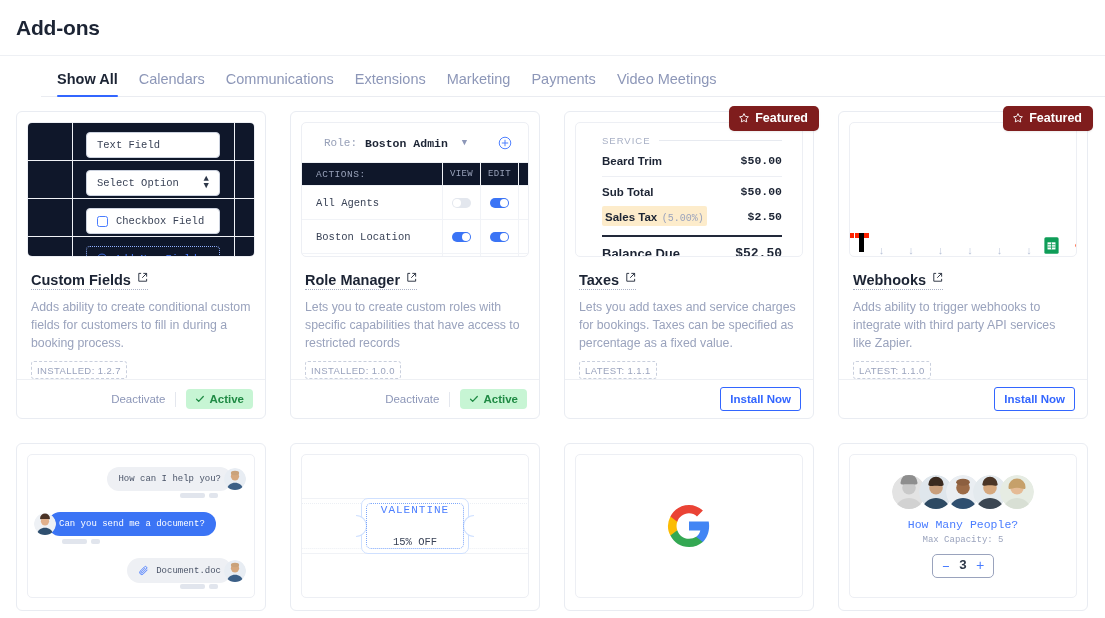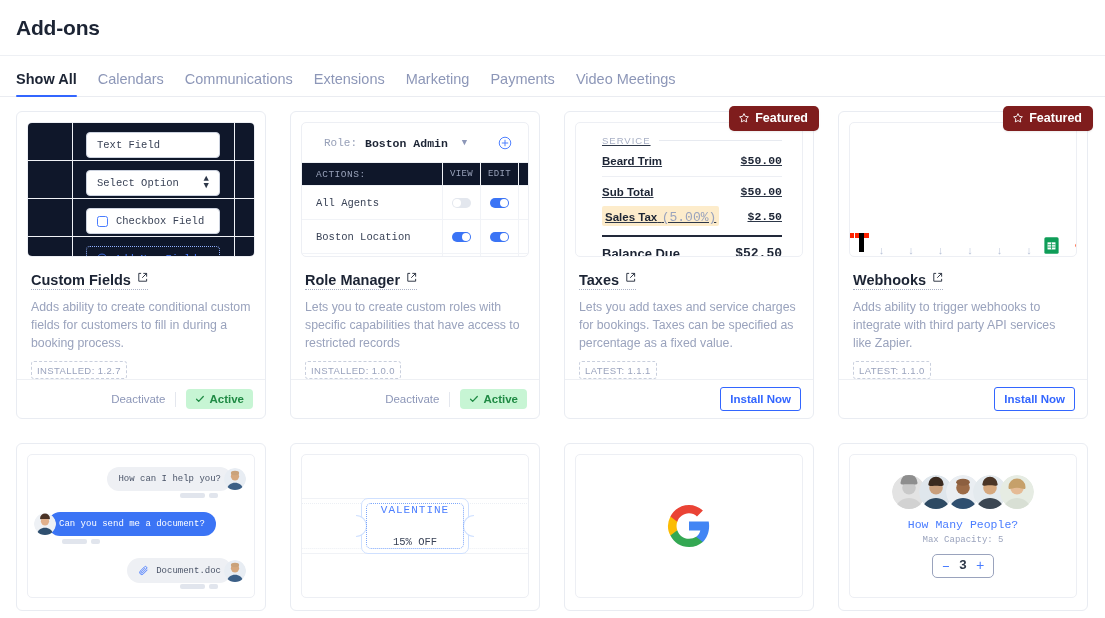--- a/index.html
+++ b/index.html
@@ -22,20 +22,21 @@
     font-size: 21px; font-weight: 700; color: #1c2434; letter-spacing: -0.2px;
   }
 
   
   .tabbar {
     display: flex; align-items: flex-end;
     gap: 21px;
     padding: 0 16px;
     height: 41px;
     border-bottom: 1px solid #eaecf1;
+    margin-left: 41px;
   }
   .tab {
     font-size: 14.5px; color: #8d97b8; cursor: pointer;
     padding-bottom: 9px; position: relative; white-space: nowrap;
   }
   .tab.active { color: #1c2434; font-weight: 700; }
   .tab.active::after {
     content: ""; position: absolute; left: 0; right: 0; bottom: -1px;
     height: 2.5px; background: #3366ff; border-radius: 2px;
   }
@@ -161,30 +162,30 @@
   }
   .rm-c4 { width: 10px; }
   .tgl { width: 19px; height: 10px; border-radius: 6px; position: relative; }
   .tgl.on { background: #3b74f5; }
   .tgl.off { background: #e3e7ee; }
   .tgl i { position: absolute; top: 1px; width: 8px; height: 8px; background: #fff; border-radius: 50%; }
   .tgl.on i { right: 1px; }
   .tgl.off i { left: 1px; }
 
   
-  .tx { padding: 12px 20px 0 26px; height: 100%; font-family: "Liberation Sans", sans-serif; text-decoration: underline; }
+  .tx { padding: 12px 20px 0 26px; height: 100%; font-family: "Liberation Sans", sans-serif; }
   .tx-svc { display: flex; align-items: center; gap: 8px; }
   .tx-svc span { font-size: 9.5px; letter-spacing: 1px; color: #a8b0c5; }
   .tx-svc .rule { flex: 1; height: 1px; background: #e7eaf0; }
   .tx-line { display: flex; justify-content: space-between; align-items: center; margin-top: 8px; }
   .tx-lbl { font-size: 11.5px; font-weight: 600; color: #1c2434; }
   .tx-val { font-size: 11.5px; font-weight: 700; color: #1c2434; font-family: "Liberation Mono", monospace; }
   .tx-div { height: 1px; background: #edeff4; margin: 9px 0 2px 0; }
   .tx-hl { background: #fdeccb; padding: 1px 3px; border-radius: 2px; }
-  .tx-hl .pct { color: #9aa3bd; font-weight: 400; font-family: "Liberation Mono", monospace; font-size: 13px; }
+  .tx-hl .pct { color: #9aa3bd; font-weight: 400; font-family: "Liberation Mono", monospace; font-size: 10px; }
   .tx-rule2 { height: 2px; background: #22293a; margin: 9px 0 9px 0; }
   .tx-lbl.big { font-size: 13px; font-weight: 700; }
   .tx-val.big { font-size: 13px; font-weight: 700; }
 
   
   .wh { height: 100%; display: flex; flex-direction: row; align-items: flex-end; justify-content: center; gap: 9px; }
   .wh-top { display: flex; align-items: center; gap: 38px; }
   .wh-zapier { font-size: 23px; font-weight: 700; color: #ff4a00; letter-spacing: -1px; position: relative; }
   .wh-zapier .star { position: absolute; top: -5px; left: 39px; font-size: 10px; }
   .wh-ifttt { display: flex; align-items: center; }

